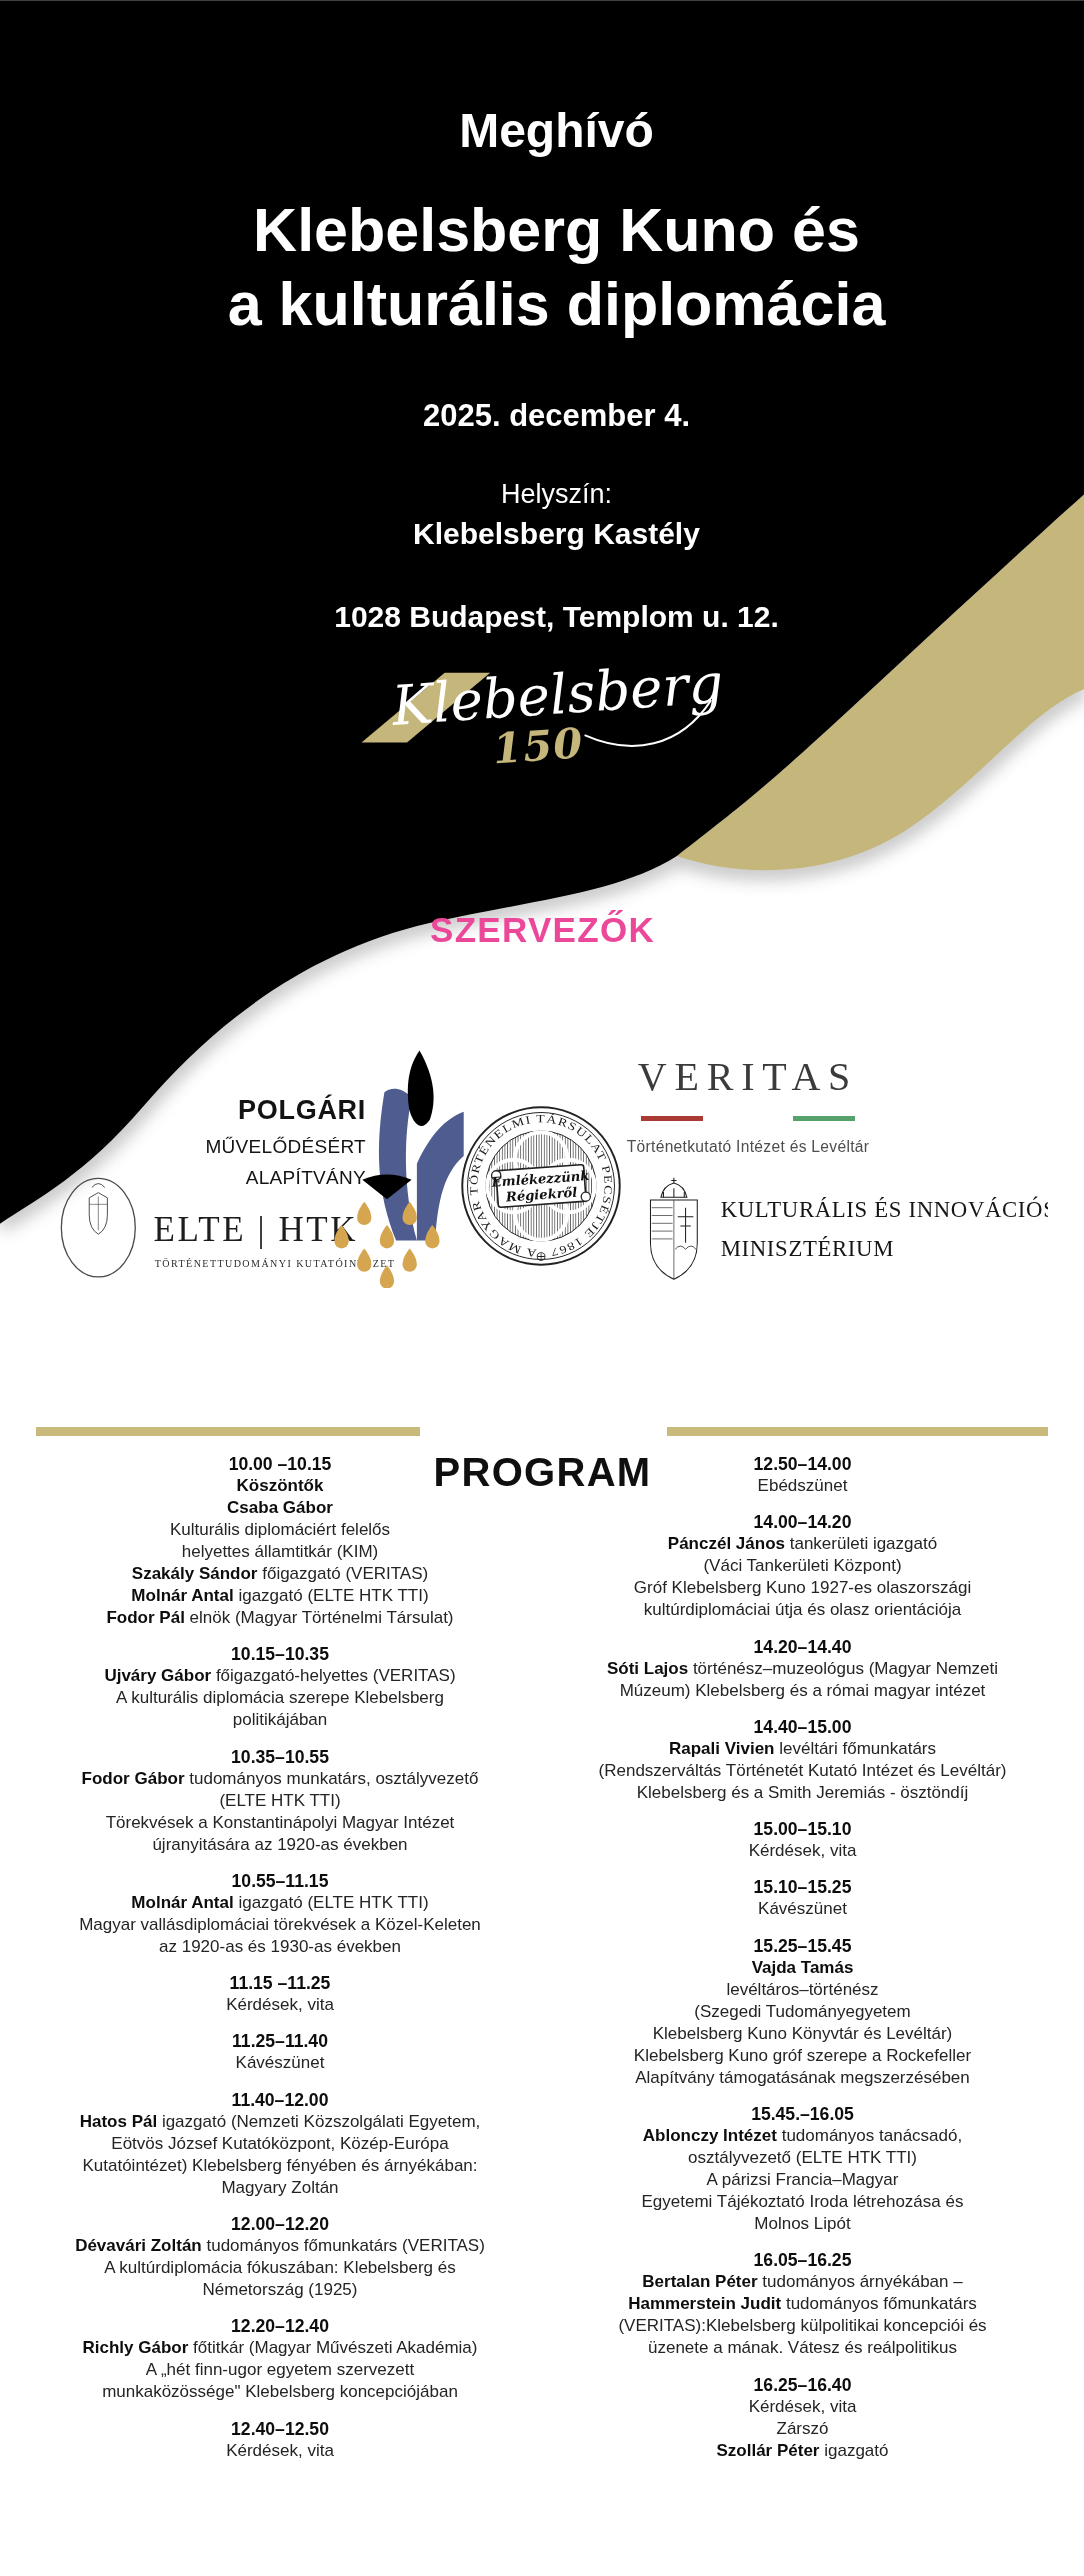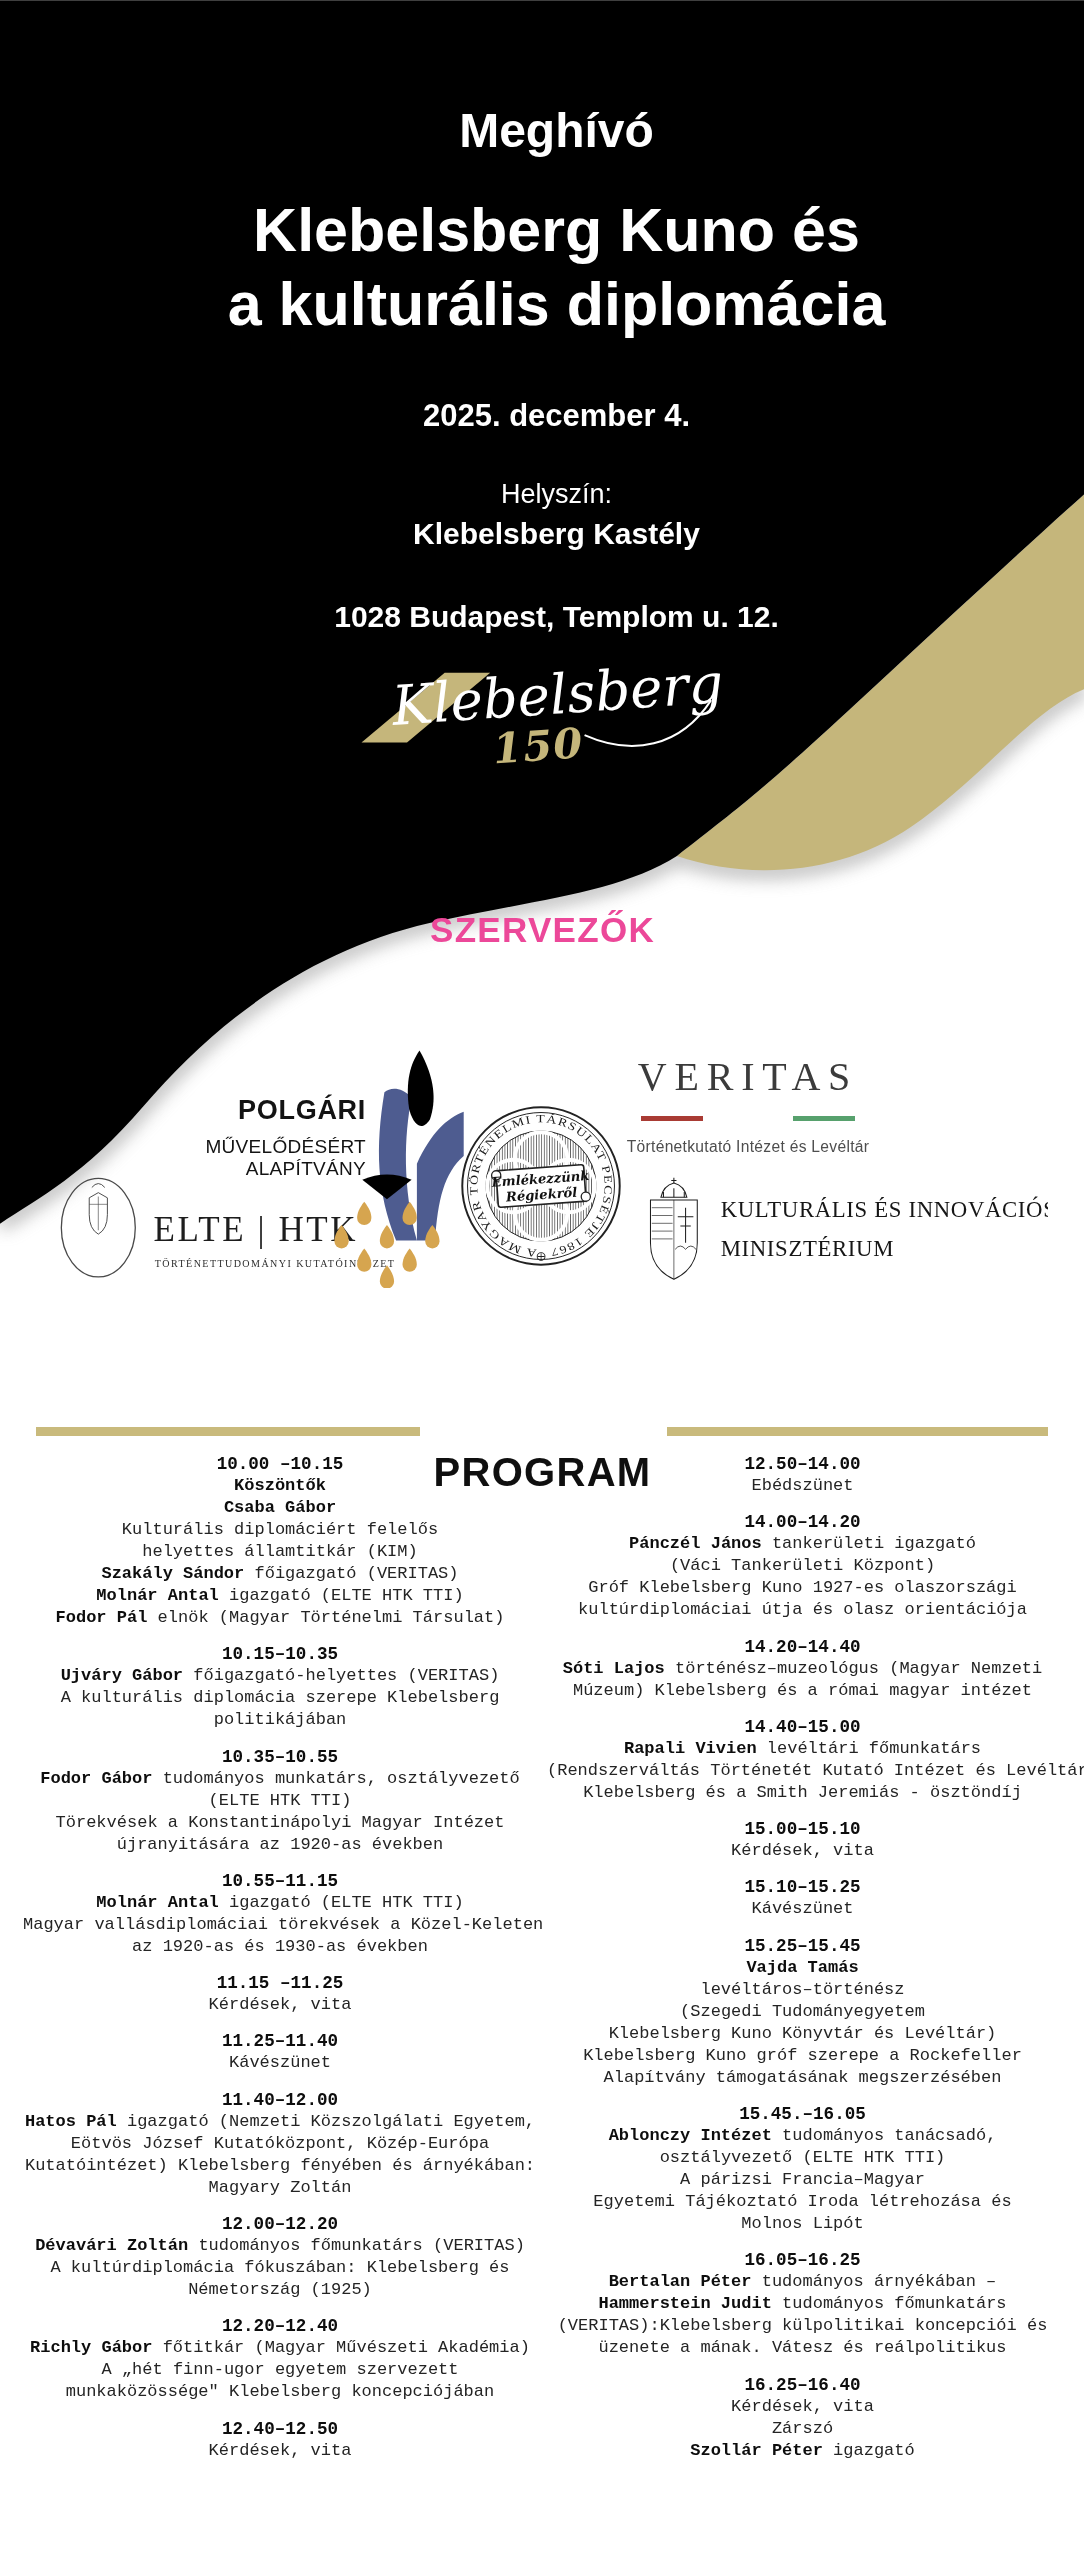--- a/index.html
+++ b/index.html
@@ -18,30 +18,30 @@
   
   #szervezok{top:910px;font-size:35px;font-weight:700;letter-spacing:1.3px;color:#ec4899;}
   #program-heading{top:1450px;font-size:40px;font-weight:700;letter-spacing:1.3px;color:#0f0f0f;}
   .gold-line{top:1427px;height:8.5px;background:#C9BA7C;}
   #gold-line-left{left:36px;width:384px;}
   #gold-line-right{left:667px;width:381px;}
   
   #polgari-text{left:195px;top:1095px;width:171px;text-align:right;color:#131313;}
   #polgari-text .l1{font-size:27px;font-weight:700;letter-spacing:0.7px;}
   #polgari-text .l2{font-size:19px;font-weight:500;margin-top:10.4px;letter-spacing:0.3px;}
-  #polgari-text .l3{font-size:19px;font-weight:500;letter-spacing:0.3px;}
+  #polgari-text .l3{font-size:19px;font-weight:500;margin-top:9px;letter-spacing:0.3px;}
   #veritas{left:605px;top:1053px;width:286px;text-align:center;}
   #veritas .word{font-family:"Liberation Serif",serif;font-size:40px;letter-spacing:7.8px;color:#3b3b3b;}
   #veritas .bars{position:relative;height:5.2px;margin-top:15.6px;}
   #veritas .bar{position:absolute;top:0;width:62px;height:5.2px;}
   #veritas .bar.red{left:36px;background:#A93B34;}
   #veritas .bar.green{right:36px;background:#57A16D;}
   #veritas .sub{margin-top:17px;font-size:15.6px;color:#4e4e4e;letter-spacing:0.3px;}
   
-  .pcol{top:1453px;color:#242424;font-size:17px;line-height:22px;font-family:Liberation Mono, monospace;}
+  .pcol{top:1453px;color:#242424;font-size:17px;line-height:22px;}
   #pcol-left{left:23px;width:514px;text-align:center;}
   #pcol-right{left:547px;width:511px;text-align:center;}
   .block{margin-bottom:14.3px;}
   .time{font-weight:700;font-size:17.6px;color:#0d0d0d;}
   .line{white-space:nowrap;}
   .b{font-weight:700;color:#0d0d0d;}
   svg text{user-select:none;}
 </style>
 </head>
 <body>

